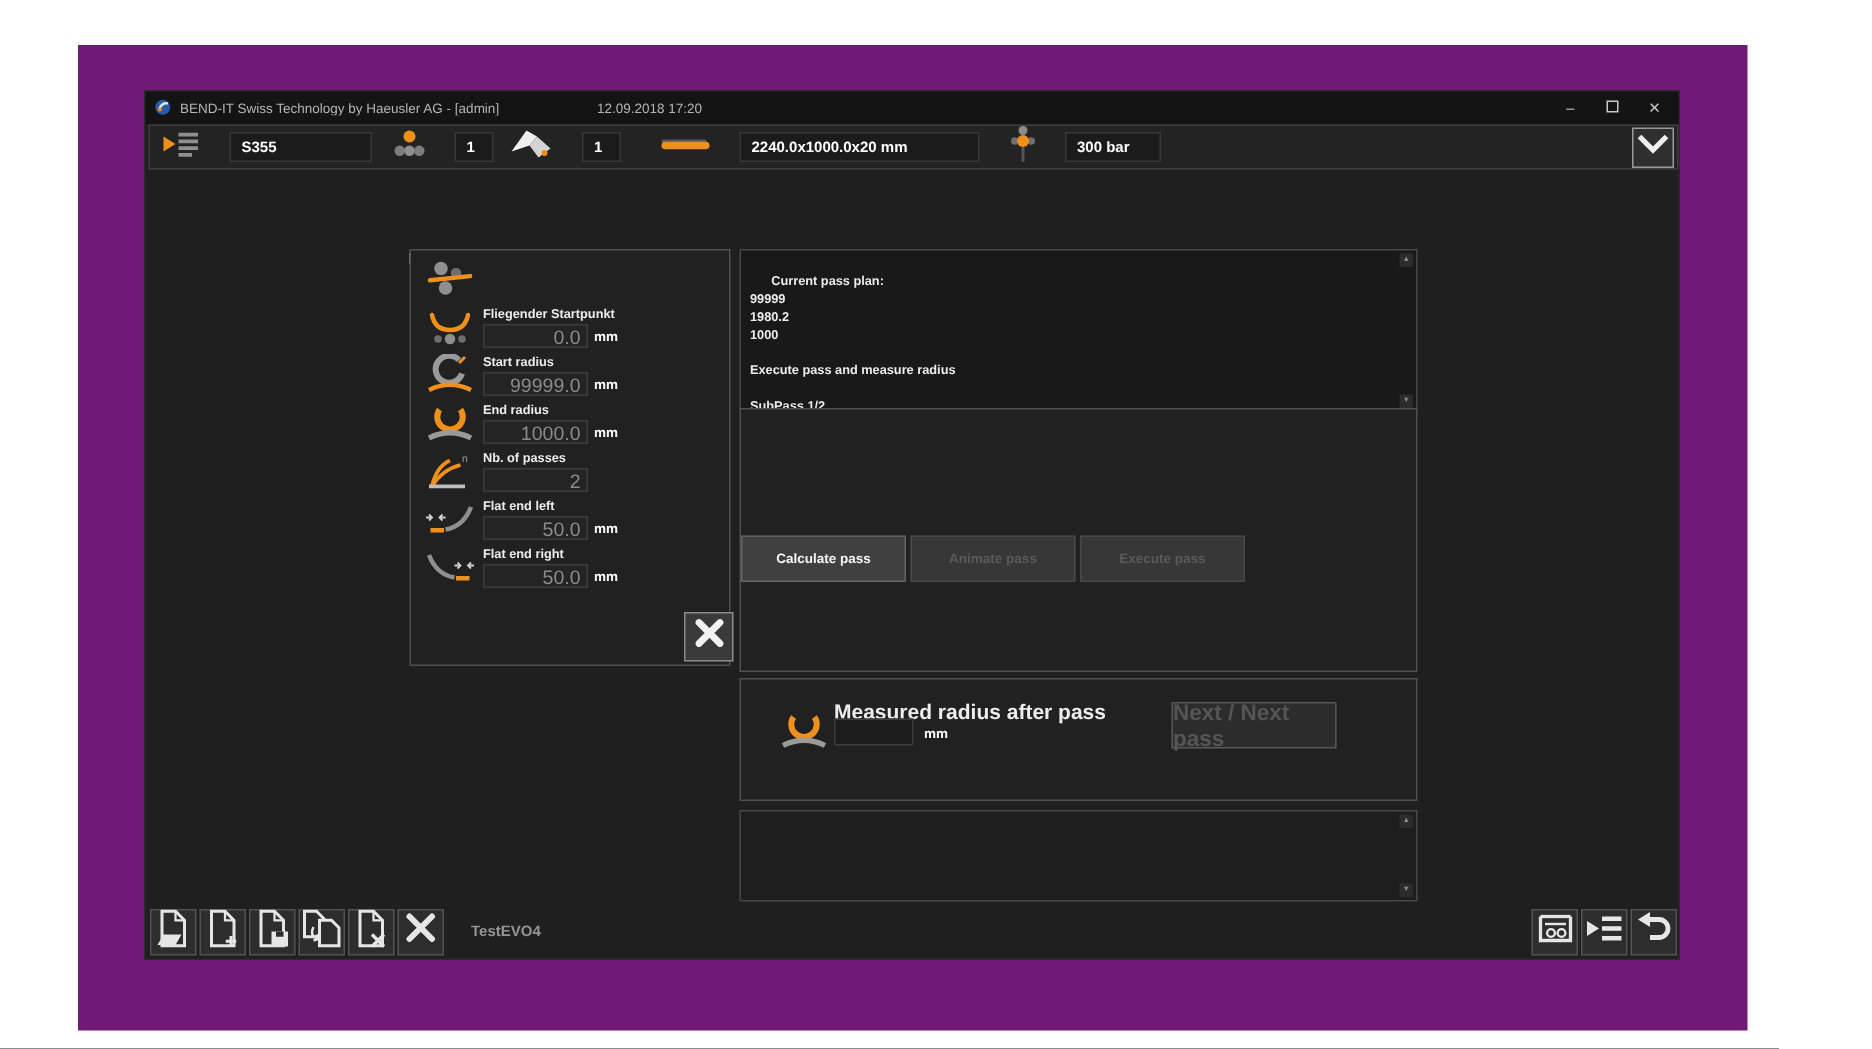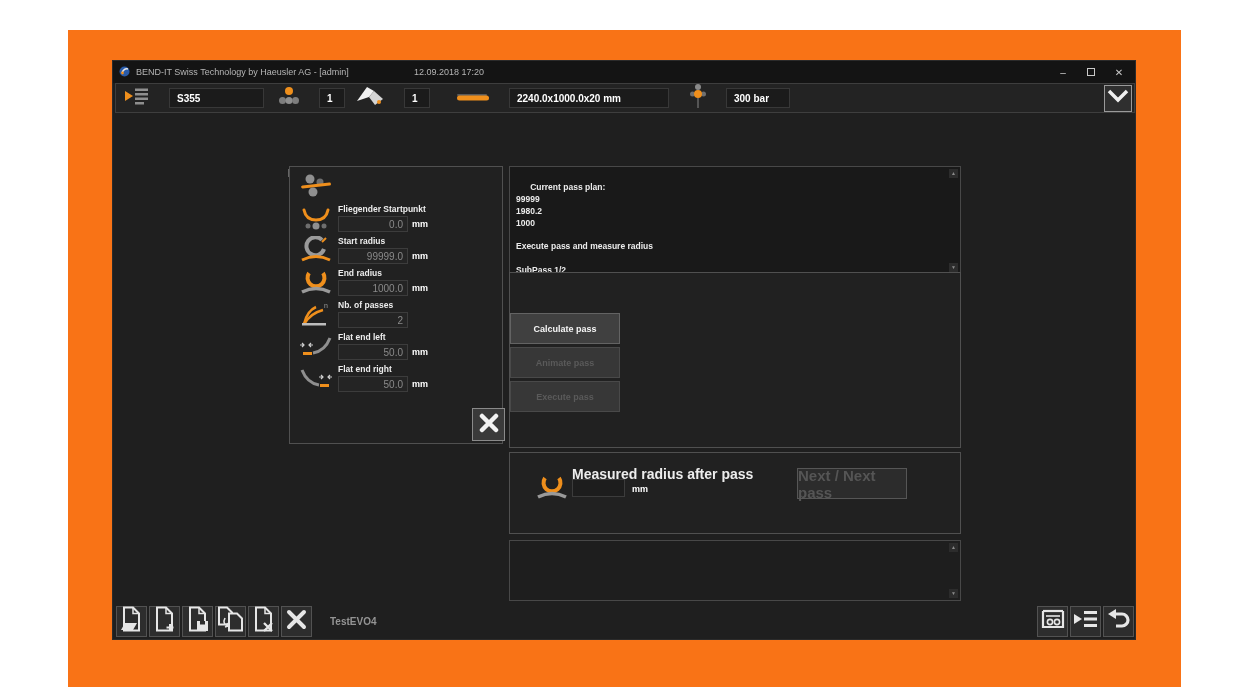--- a/index.html
+++ b/index.html
@@ -1,18 +1,18 @@
 <!DOCTYPE html>
 <html><head>
 <meta charset="utf-8">
 <style>
   * { margin:0; padding:0; box-sizing:border-box; }
   body { width:1248px; height:699px; background:#ffffff; position:relative; overflow:hidden;
          font-family:"Liberation Sans", sans-serif; }
-  .screen { position:absolute; left:68px; top:30px; width:1113px; height:657px; background:#f97316; }
+  .screen { position:absolute; left:52px; top:30px; width:1113px; height:657px; background:#701a75; }
   .window { position:absolute; left:44px; top:30px; width:1024px; height:580px;
             background:#1f1f1f; border:1px solid #2b2b2b; }
 
   
   .titlebar { position:absolute; left:0; top:0; width:100%; height:22px; background:#141414;
               display:flex; align-items:center; padding:0 10px 0 6px; color:#b5b5b5; font-size:9px; }
   .titlebar .title { margin-left:6px; width:278px; white-space:nowrap; overflow:hidden; }
   .titlebar .datetime { white-space:nowrap; }
   .win-controls { margin-left:auto; display:flex; gap:16px; align-items:center; color:#c9c9c9; }
   .win-controls .ctl { font-size:10px; cursor:default; width:12px; text-align:center; }
@@ -39,40 +39,40 @@
 
   
   .eingabe-panel { position:absolute; left:176px; top:105px; width:214px; height:278px;
                    border:1px solid #505050; background:#212121; padding-top:5px; }
   .row { display:flex; padding:1px 8px 3px 4px; }
   .row-icon { width:44px; display:flex; align-items:flex-end; justify-content:center; padding-bottom:1px; }
   .row-main { flex:1; }
   .row-label { font-size:8.5px; font-weight:bold; color:#ededed; margin-bottom:2px; }
   .row-field { display:flex; align-items:center; }
   .num-input { width:70px; height:16px; background:#242424; border:1px solid #3c3c3c; color:#8a8a8a;
-               font-size:10px; text-align:right; padding:0 4px; font-family:"Liberation Sans",sans-serif; }
+               font-size:13px; text-align:right; padding:0 4px; font-family:"Liberation Sans",sans-serif; }
   .unit { font-size:9px; font-weight:bold; color:#fff; margin-left:4px; }
   .select { width:108px; height:18px; background:#242424; border:1px solid #3c3c3c; color:#8a8a8a;
             font-size:10px; display:flex; align-items:center; padding:0 6px; }
   .select .chev { margin-left:auto; color:#7d7d7d; font-size:7px; }
   .cancel-input-btn { position:absolute; left:359px; top:347px; width:33px; height:33px;
                       background:#3a3a3a; border:1px solid #8a8a8a; display:flex; align-items:center;
                       justify-content:center; }
 
   
   .output-box { position:absolute; left:396px; top:105px; width:452px; height:109px; background:#191919;
                 border:1px solid #484848; color:#ececec; font-size:8.5px; font-weight:bold;
                 line-height:1.4; padding:3px 14px 3px 6px; white-space:pre-wrap; overflow:hidden; }
   .scroll-btn { position:absolute; right:2px; width:9px; height:9px; background:#2c2c2c;
                 color:#8a8a8a; font-size:5px; line-height:9px; text-align:center; }
   .scroll-up { top:2px; } .scroll-down { bottom:2px; }
 
   .buttons-panel { position:absolute; left:396px; top:211px; width:452px; height:176px;
-                   border:1px solid #505050; background:#212121; display:flex; flex-direction:column;
-                   align-items:flex-start; padding-top:40px; gap:3px; }
+                   border:1px solid #505050; background:#212121; display:flex; 
+                   align-items:center; padding-top:24px; gap:3px; }
   .action-btn { width:110px; height:31px; font-size:9px; font-weight:bold; display:flex;
                 align-items:center; justify-content:center; }
   .action-btn.enabled { background:#404040; border:1px solid #636363; color:#f5f5f5; }
   .action-btn.disabled { background:#373737; border:1px solid #494949; color:#5a5a5a; }
 
   .measured-panel { position:absolute; left:396px; top:391px; width:452px; height:82px;
                     border:1px solid #505050; background:#212121; }
   .measured-icon { position:absolute; left:26px; top:20px; }
   .measured-label { position:absolute; left:62px; top:13px; font-size:14px; font-weight:bold; color:#ededed; }
   .measured-input { position:absolute; left:62px; top:26px; width:53px; height:18px; background:#1d1d1d;

